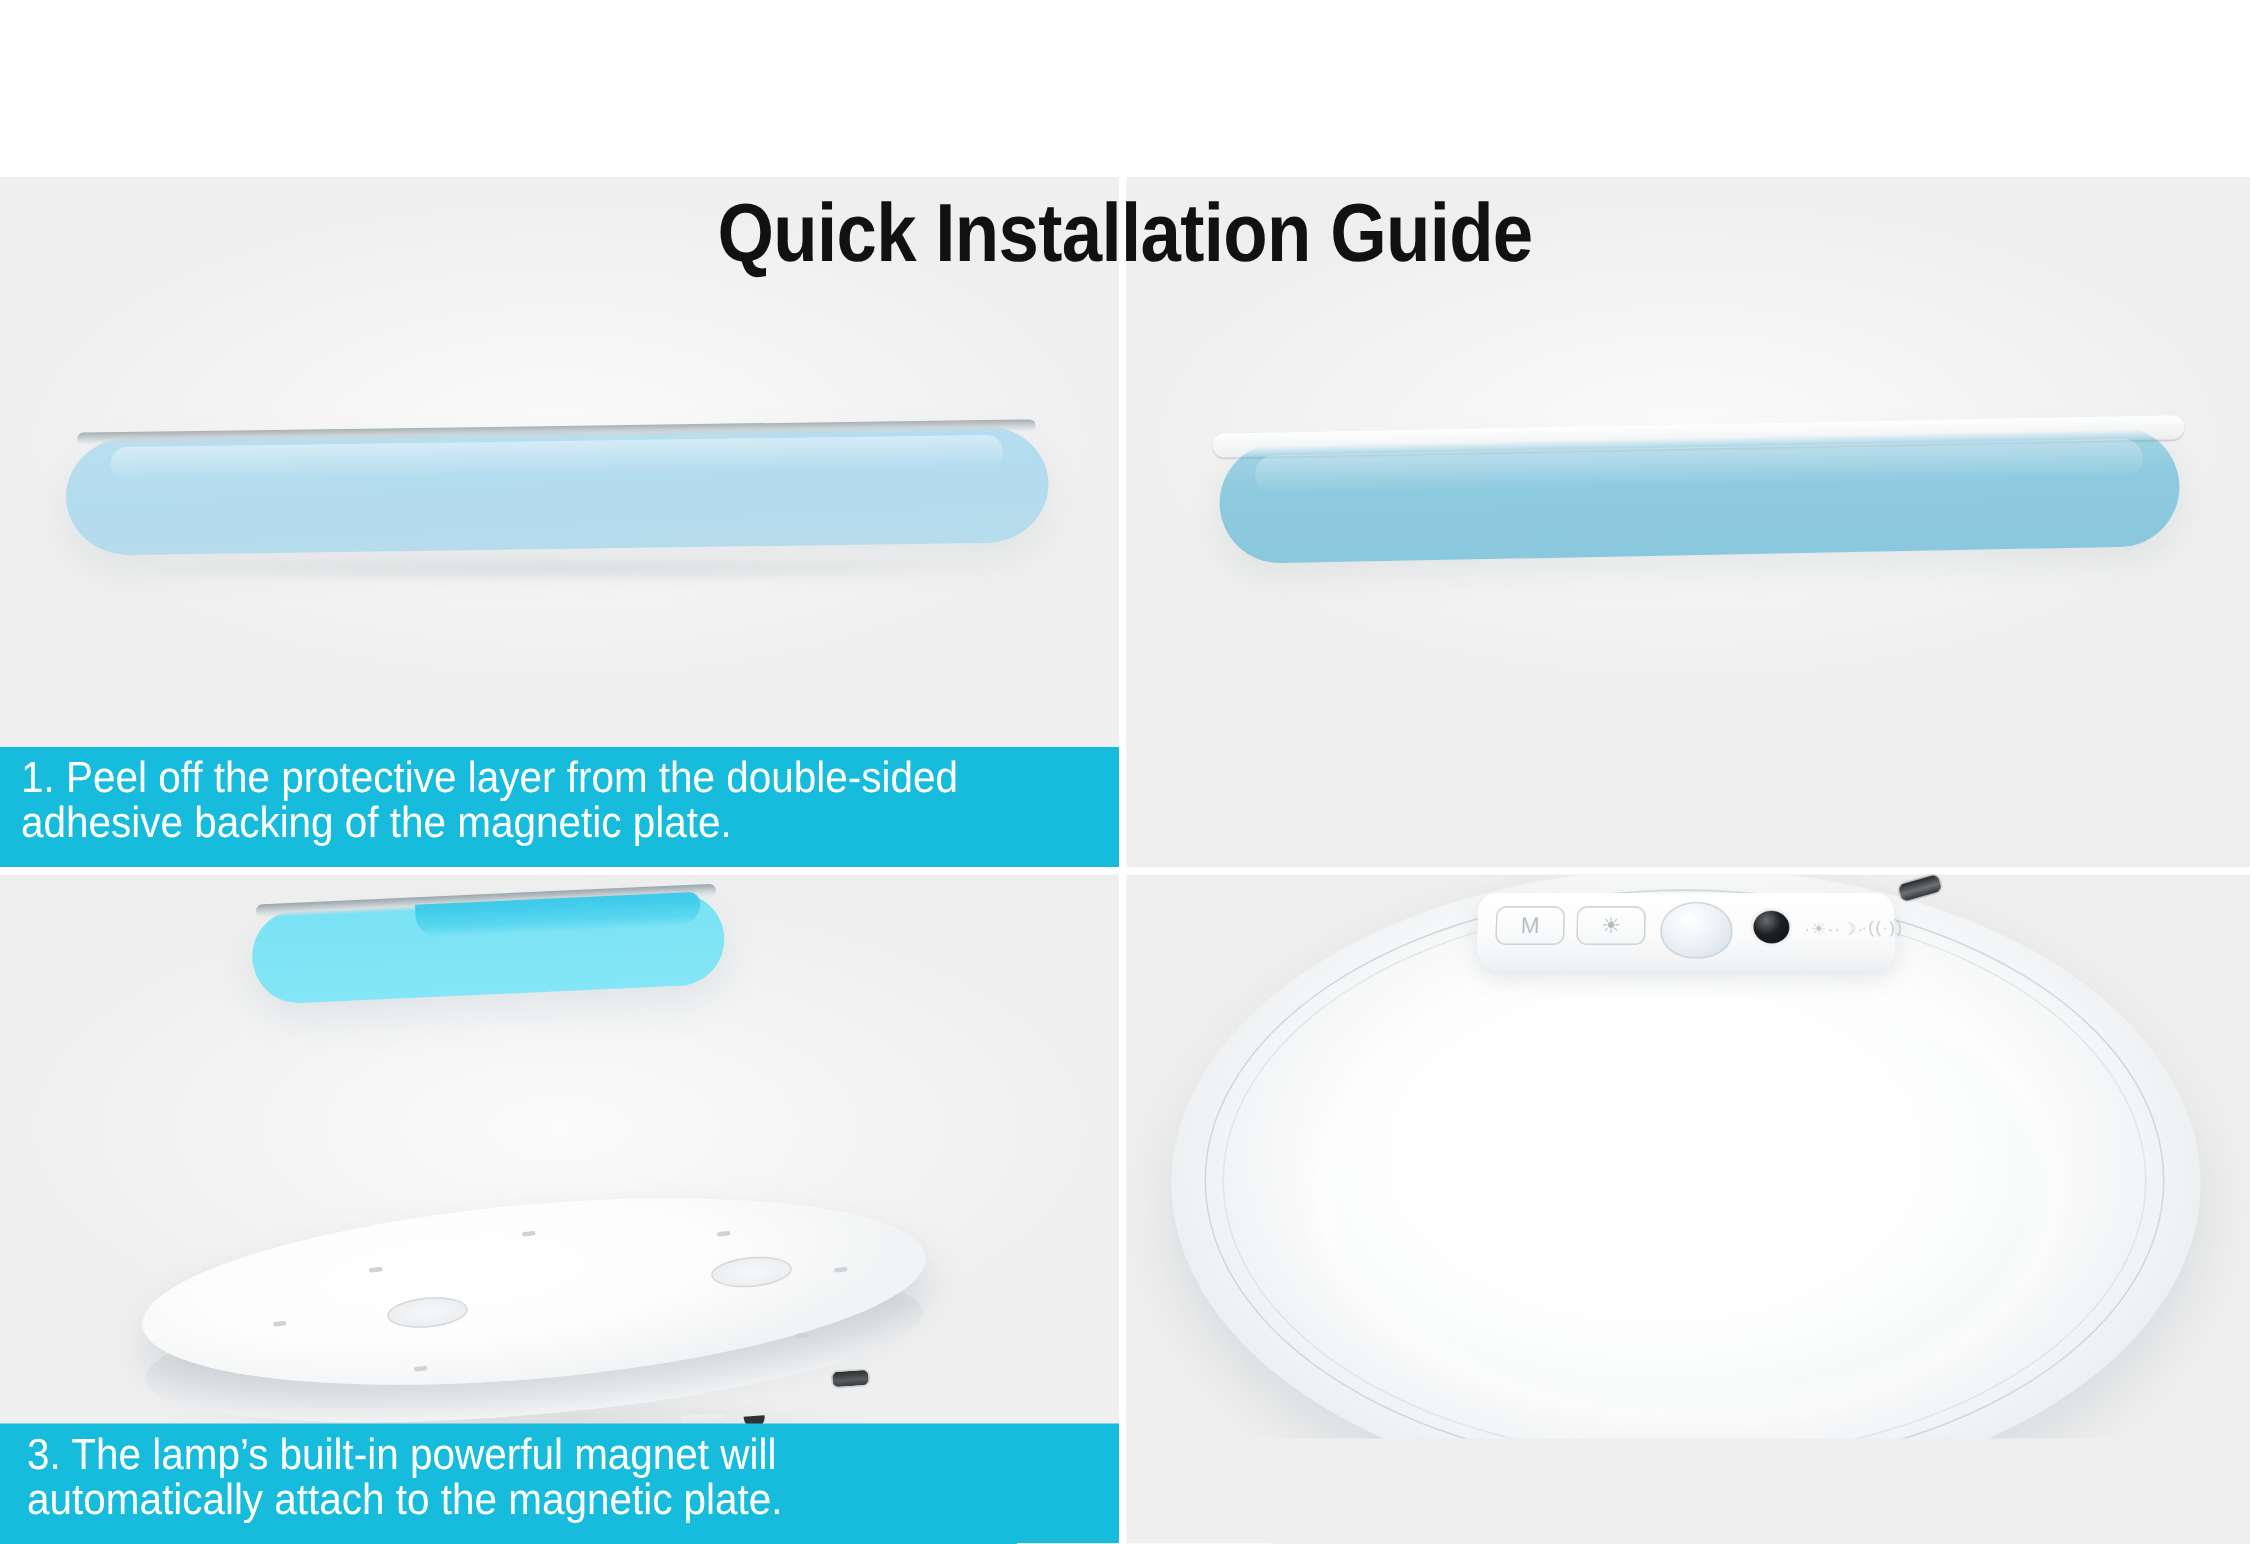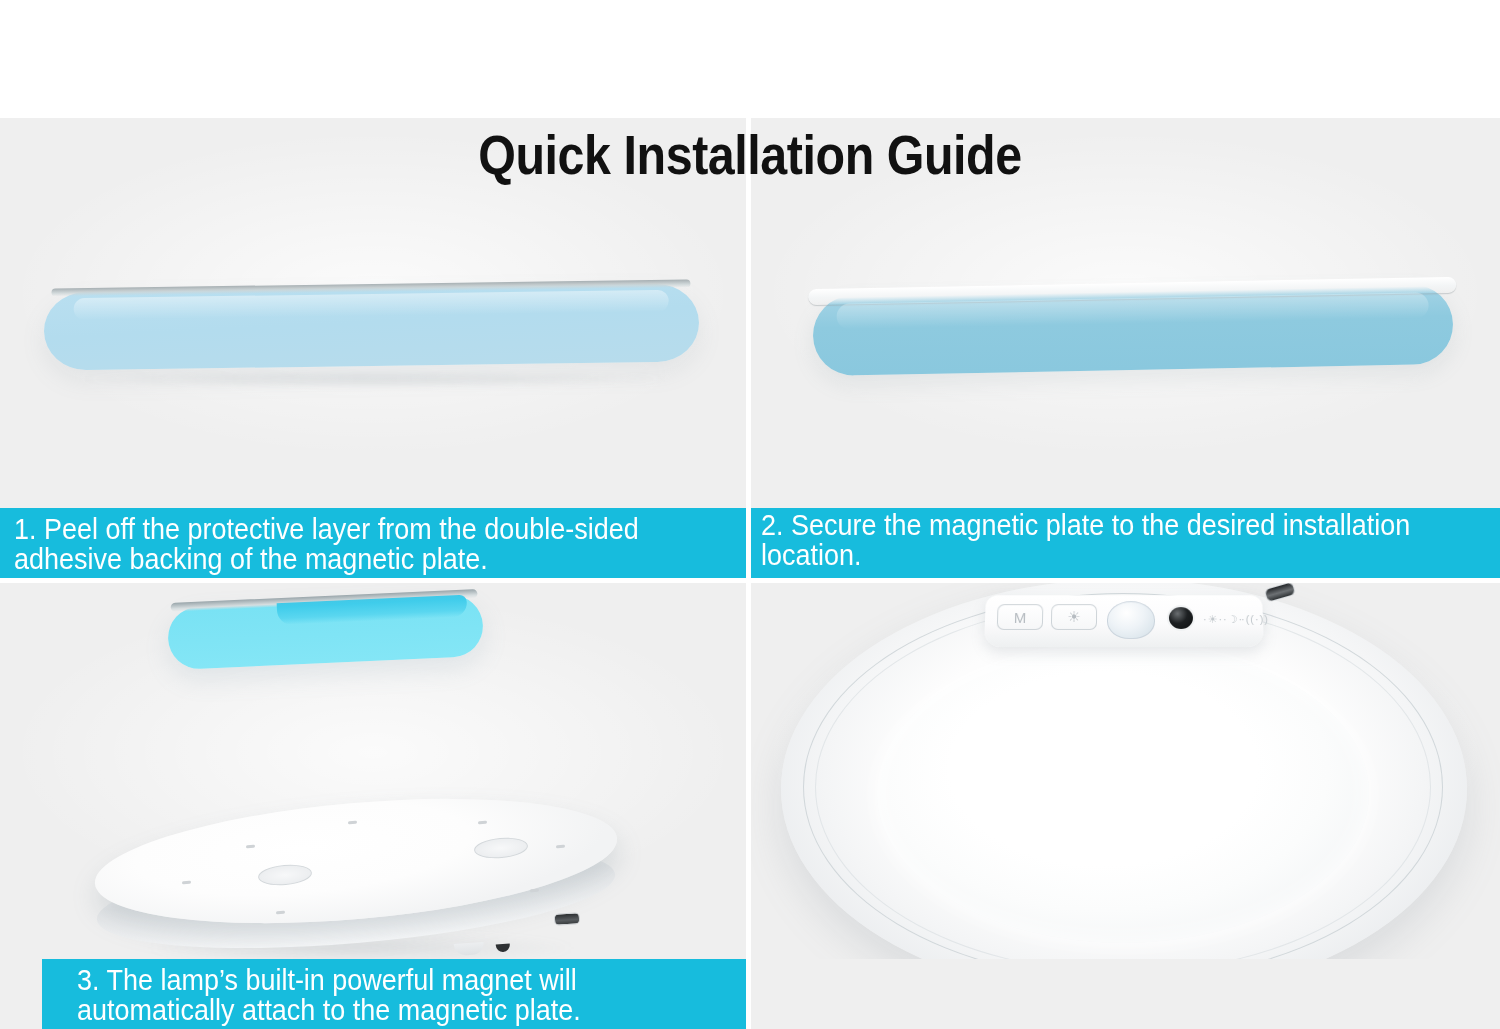--- a/index.html
+++ b/index.html
@@ -68,38 +68,38 @@
     bottom: 70px;
     overflow: hidden;
   }
 
   
   .caption {
     position: absolute;
     left: 0;
     bottom: 0;
     width: 100%;
-    height: 70px;
+    height: 80px;
     background: #17bcdd;
     color: #ffffff;
     box-sizing: border-box;
   }
   .caption .ctext {
     font-family: "Liberation Sans Narrow", "Liberation Sans", sans-serif;
     font-weight: 400;
     font-size: 29px;
     line-height: 30px;
     letter-spacing: 0px;
     transform: scaleX(0.93);
     transform-origin: 0% 50%;
     white-space: pre-line;
   }
   .caption.c1 { padding: 6px 0 0 14px; }
   .caption.c2 { padding: 2px 0 0 10px; }
-  .caption.c3 { padding: 6px 0 0 35px; margin-left: 42px; }
+  .caption.c3 { padding: 6px 0 0 18px; }
   .caption.c4 {
     display: flex;
     align-items: center;
     justify-content: center;
     padding: 0;
   }
   .caption.c4 .ctext {
     transform: scaleX(0.95);
     transform-origin: 50% 50%;
     font-size: 30px;
@@ -446,24 +446,20 @@
       <div class="caption c1">
         <div class="ctext">1. Peel off the protective layer from the double-sided
 adhesive backing of the magnetic plate.</div>
       </div>
     </div>
 
     <div class="panel p2">
       <div class="stage">
         <div class="bgsoft"></div>
         <div class="plate2"></div>
-      </div>
-      <div class="caption c2">
-        <div class="ctext">2. Secure the magnetic plate to the desired installation
-location.</div>
       </div>
     </div>
 
     <div class="panel p3">
       <div class="stage">
         <div class="bgsoft"></div>
 
         <div class="plate3">
           <div class="film-shade"></div>
         </div>

